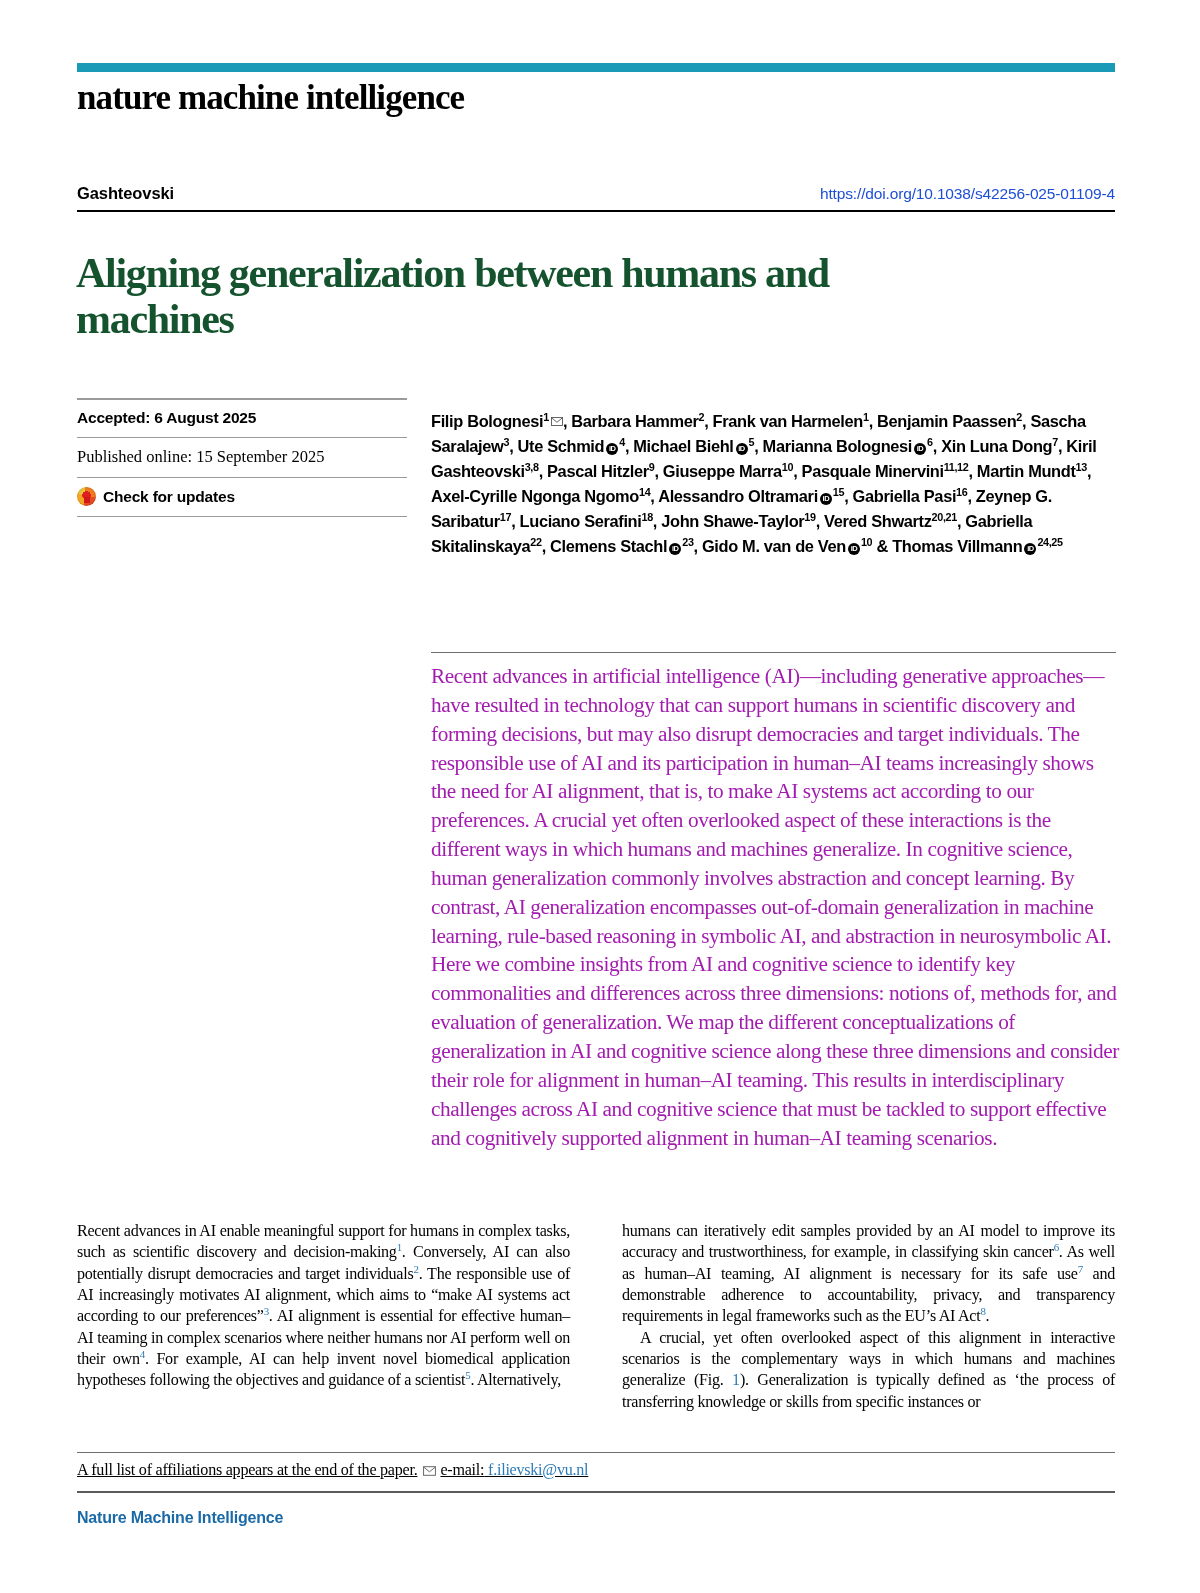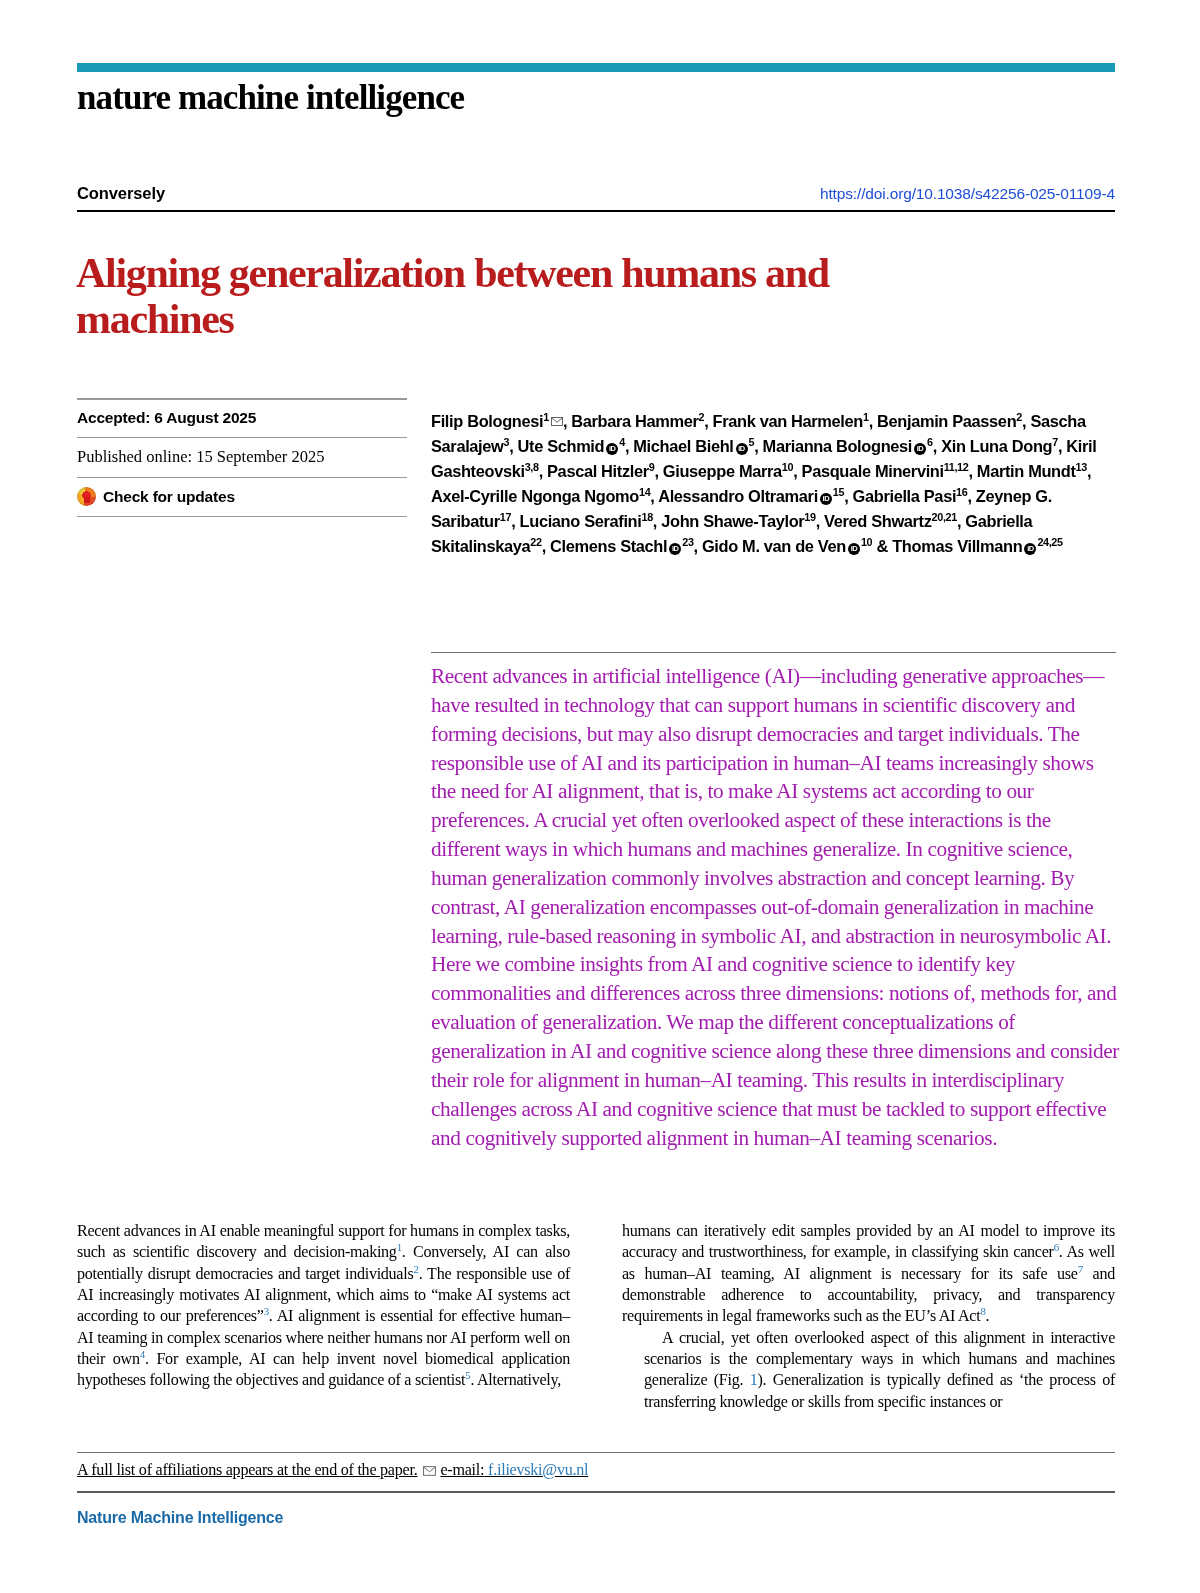--- a/index.html
+++ b/index.html
@@ -80,21 +80,21 @@
   .title {
     position: absolute;
     left: 76px;
     top: 222px;
     width: 860px;
     font-family: "Liberation Serif", "DejaVu Serif", serif;
     font-weight: 700;
     font-size: 42px;
     line-height: 1.10;
     letter-spacing: -1.3px;
-    color: #b91c1c;
+    color: #14532d;
   }
 
   
   .meta {
     position: absolute;
     left: 77px;
     top: 398px;
     width: 330px;
   }
   .meta-rule {
@@ -227,21 +227,21 @@
   .col {
     width: 503px;
     font-family: "Liberation Serif", "DejaVu Serif", serif;
     font-size: 16.1px;
     line-height: 1.325;
     letter-spacing: -0.28px;
     color: #000;
     text-align: justify;
   }
   .col p { margin: 0; }
-  .col .indent { text-indent: 18px; margin-left: 22px; }
+  .col .indent { text-indent: 18px; }
   .ref {
     color: #2b7bb9;
     font-size: 0.68em;
     vertical-align: super;
     line-height: 0;
   }
   .figlink { color: #2b7bb9; }
 
   
   .footer-rule {
@@ -299,21 +299,21 @@
 </head>
 <body>
 
 <div class="page">
 
   <div class="teal-bar"></div>
 
   <div class="masthead">nature machine intelligence</div>
 
   <div class="kicker-row">
-    <span class="kicker">Conversely</span>
+    <span class="kicker">Gashteovski</span>
     <a class="doi-link" href="#">https://doi.org/10.1038/s42256-025-01109-4</a>
   </div>
   <div class="kicker-rule"></div>
 
   <h1 class="title">Aligning generalization between humans and machines</h1>
 
   <div class="meta">
     <div class="meta-rule"></div>
     <div class="meta-rule"></div>
     <div class="meta-item">Accepted: 6 August 2025</div>

